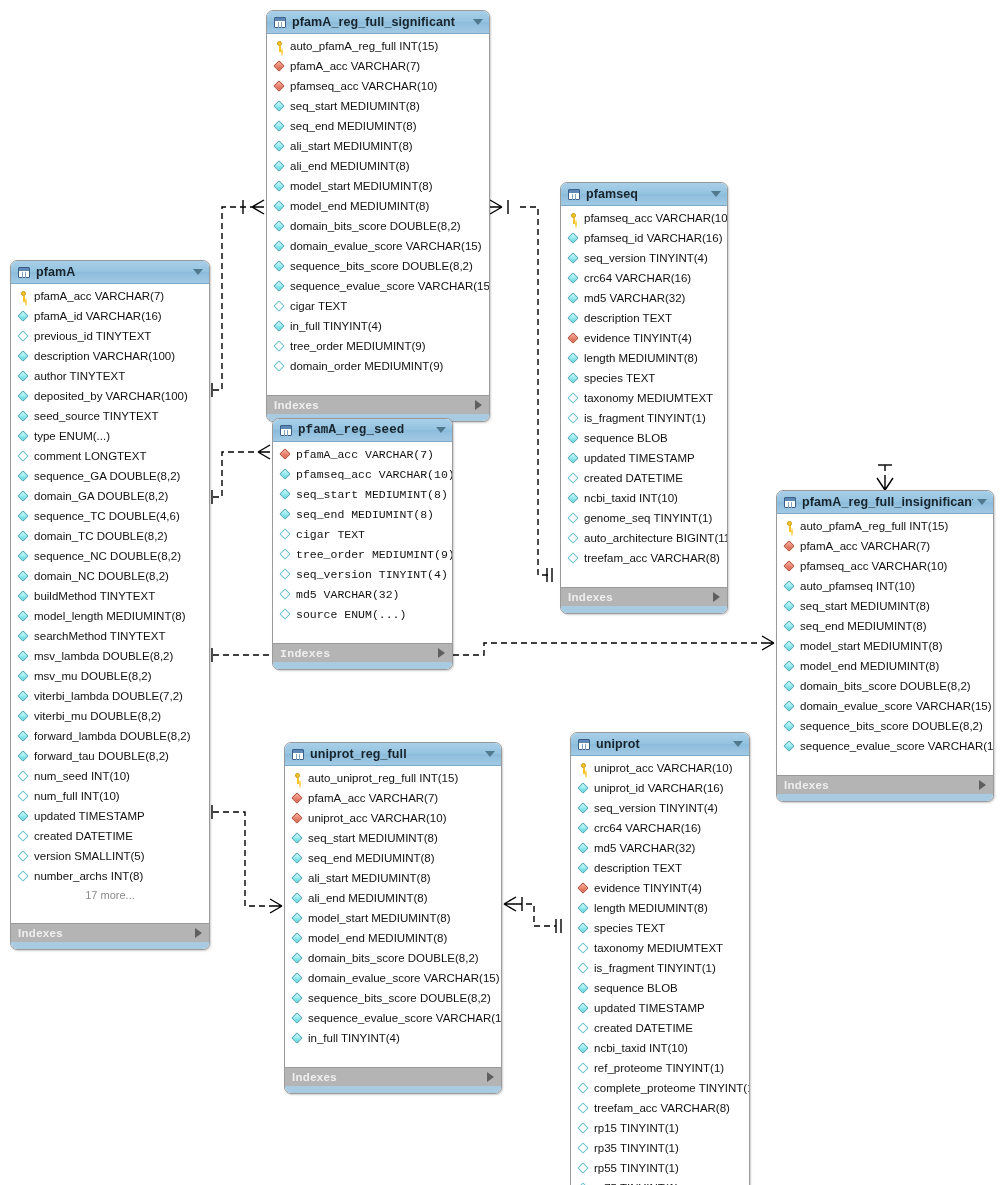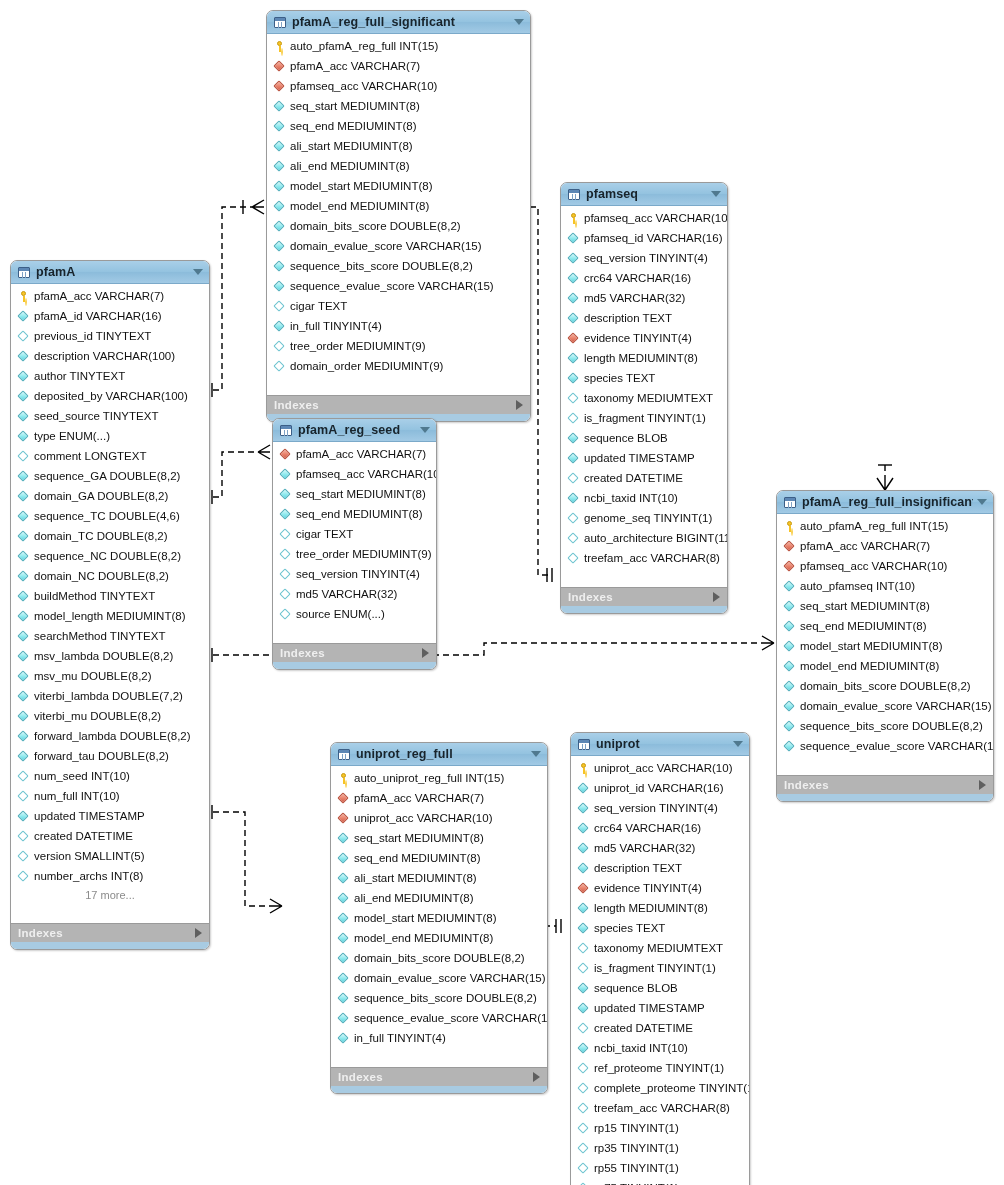--- a/index.html
+++ b/index.html
@@ -151,21 +151,21 @@
       <path d="M207,805 L207,819 M212,805 L212,819"></path>
       <path d="M282,906 L270,899 M282,906 L270,913 M282,906 L270,906"></path>
 
       <path d="M504,904 L516,897 M504,904 L516,911 M504,904 L516,904"></path>
       <path d="M522,897 L522,911"></path>
       <path d="M556,919 L556,933 M561,919 L561,933"></path>
     </g>
   </svg>
 
   <div id="tables-layer">
-      <div class="table-box" style="left: 266px; top: 10px; width: 265px;">
+      <div class="table-box" style="left: 266px; top: 10px; width: 224px;">
         <div class="tbl-header">
           <span class="tbl-icon"></span>
           <span class="tbl-title">pfamA_reg_full_significant</span>
           <span class="tbl-caret"></span>
         </div>
         <div class="cols">
           <div class="col-row">
             <span class="col-ic ic-pk"></span>
             <span>auto_pfamA_reg_full INT(15)</span>
           </div>
@@ -454,21 +454,21 @@
             <span class="col-ic ic-nu"></span>
             <span>treefam_acc VARCHAR(8)</span>
           </div>
         </div>
         <div class="tbl-footer">
           <span class="foot-label">Indexes</span>
           <span class="foot-caret"></span>
         </div>
         <div class="tbl-strip"></div>
       </div>
-      <div class="table-box" style="left: 272px; top: 418px; width: 165px;">
+      <div class="table-box" style="left: 272px; top: 418px; width: 181px; font-family: Liberation Mono, monospace;">
         <div class="tbl-header">
           <span class="tbl-icon"></span>
           <span class="tbl-title">pfamA_reg_seed</span>
           <span class="tbl-caret"></span>
         </div>
         <div class="cols">
           <div class="col-row">
             <span class="col-ic ic-fk"></span>
             <span>pfamA_acc VARCHAR(7)</span>
           </div>
@@ -566,21 +566,21 @@
             <span class="col-ic ic-nn"></span>
             <span>sequence_evalue_score VARCHAR(15)</span>
           </div>
         </div>
         <div class="tbl-footer">
           <span class="foot-label">Indexes</span>
           <span class="foot-caret"></span>
         </div>
         <div class="tbl-strip"></div>
       </div>
-      <div class="table-box" style="left: 284px; top: 742px; width: 218px; margin-left: 46px;">
+      <div class="table-box" style="left: 284px; top: 742px; width: 218px;">
         <div class="tbl-header">
           <span class="tbl-icon"></span>
           <span class="tbl-title">uniprot_reg_full</span>
           <span class="tbl-caret"></span>
         </div>
         <div class="cols">
           <div class="col-row">
             <span class="col-ic ic-pk"></span>
             <span>auto_uniprot_reg_full INT(15)</span>
           </div>

